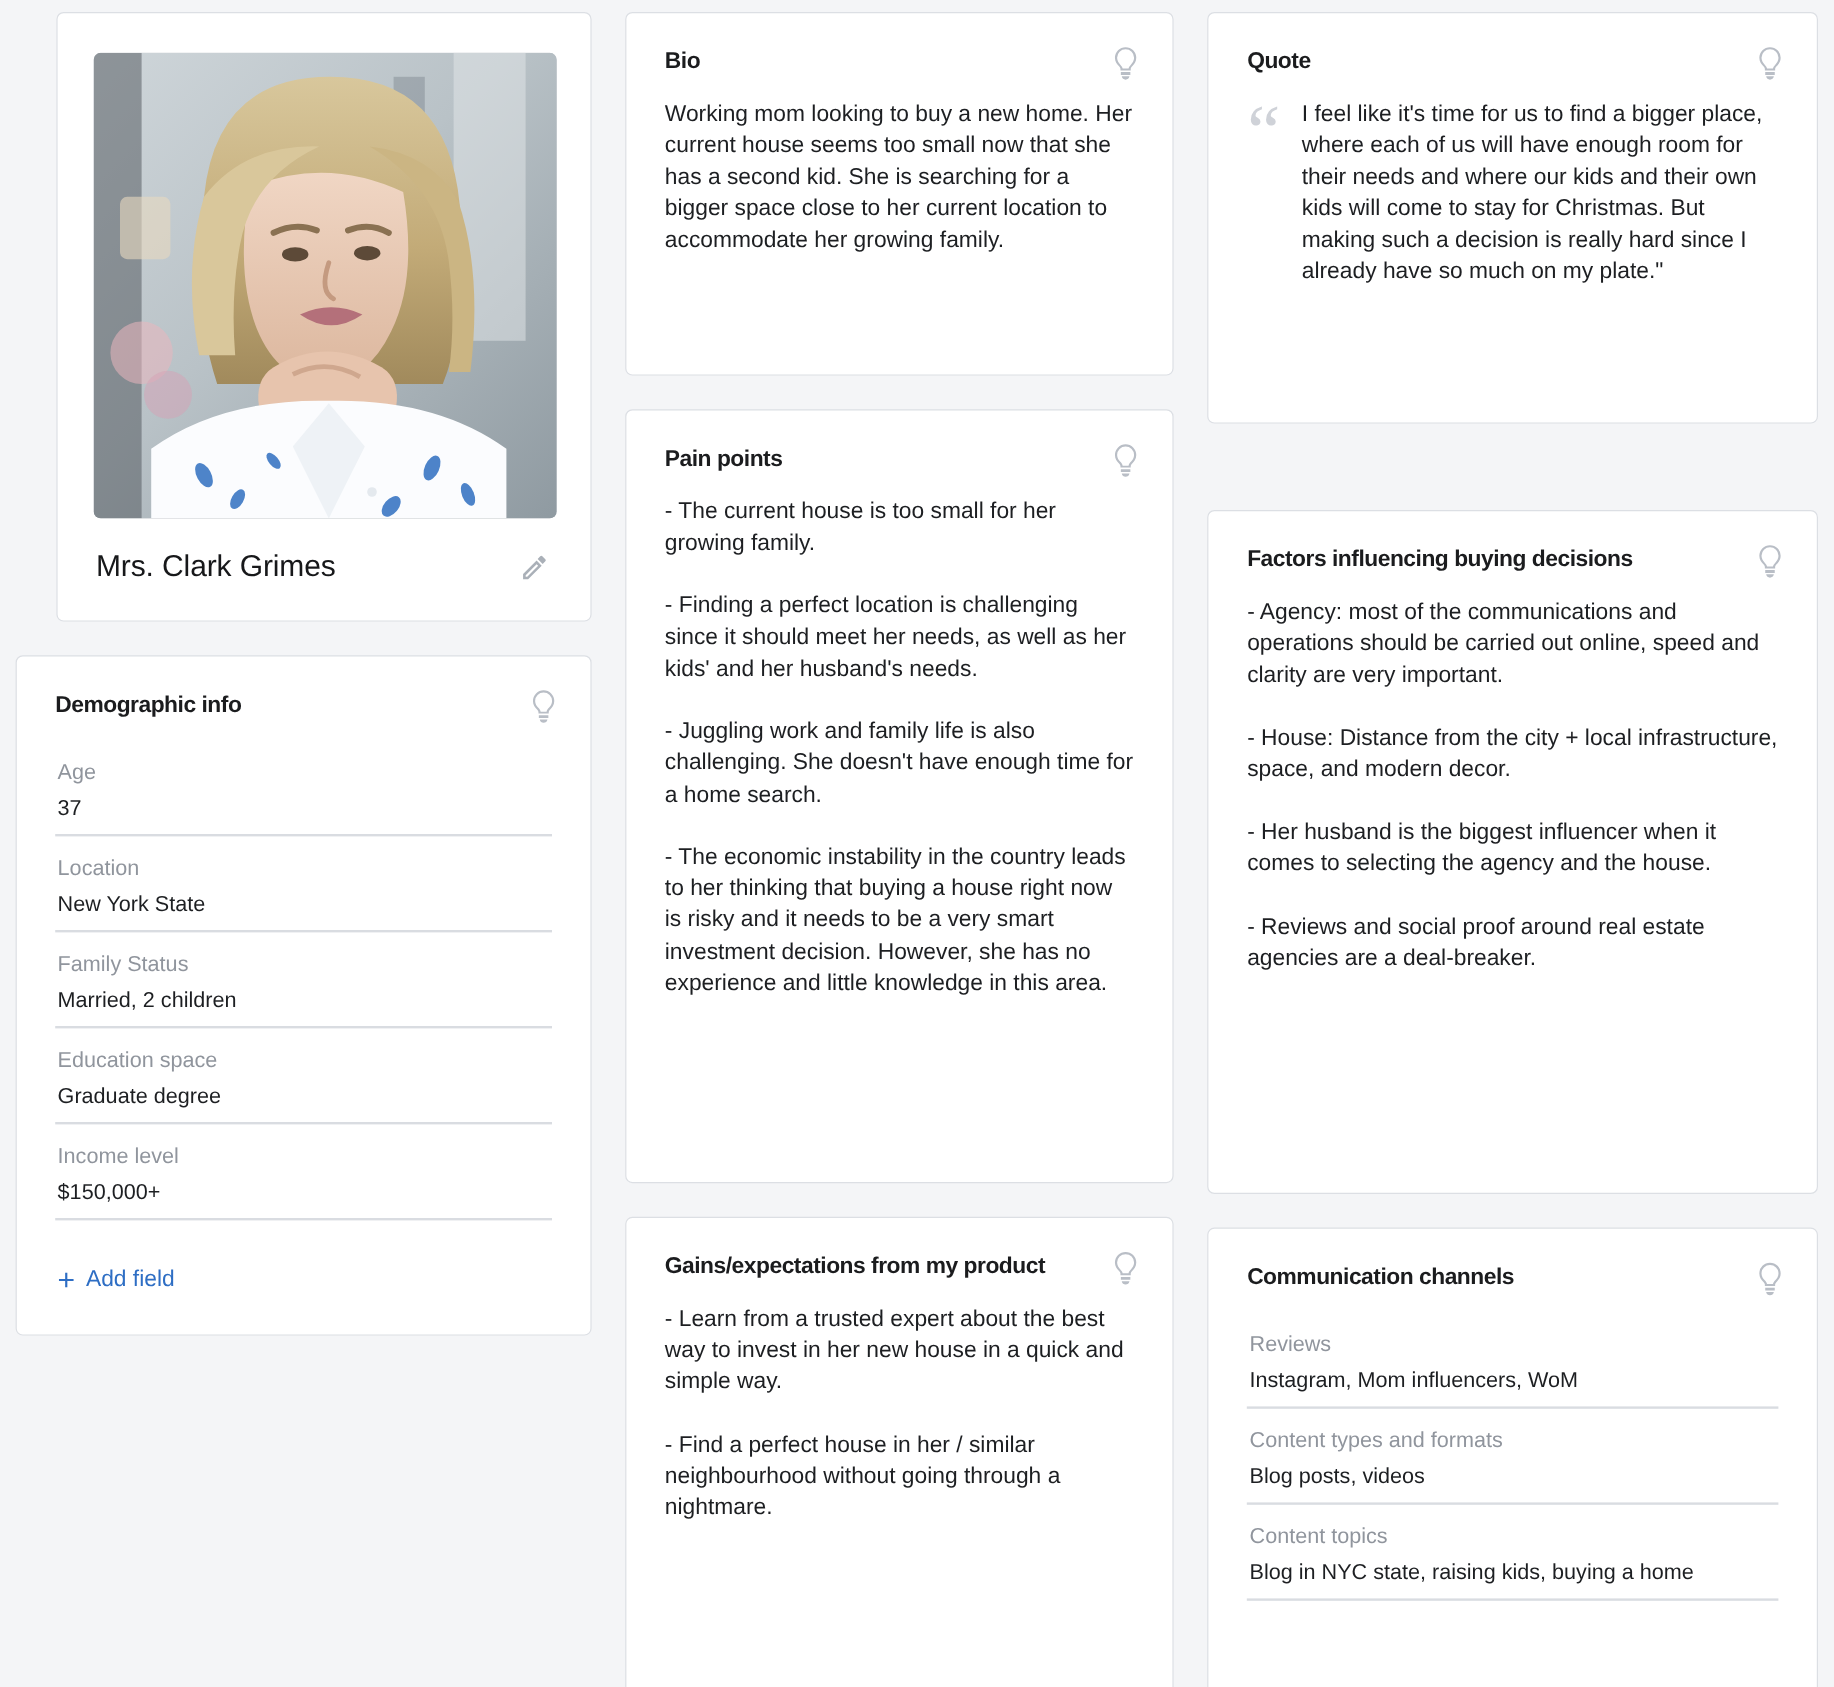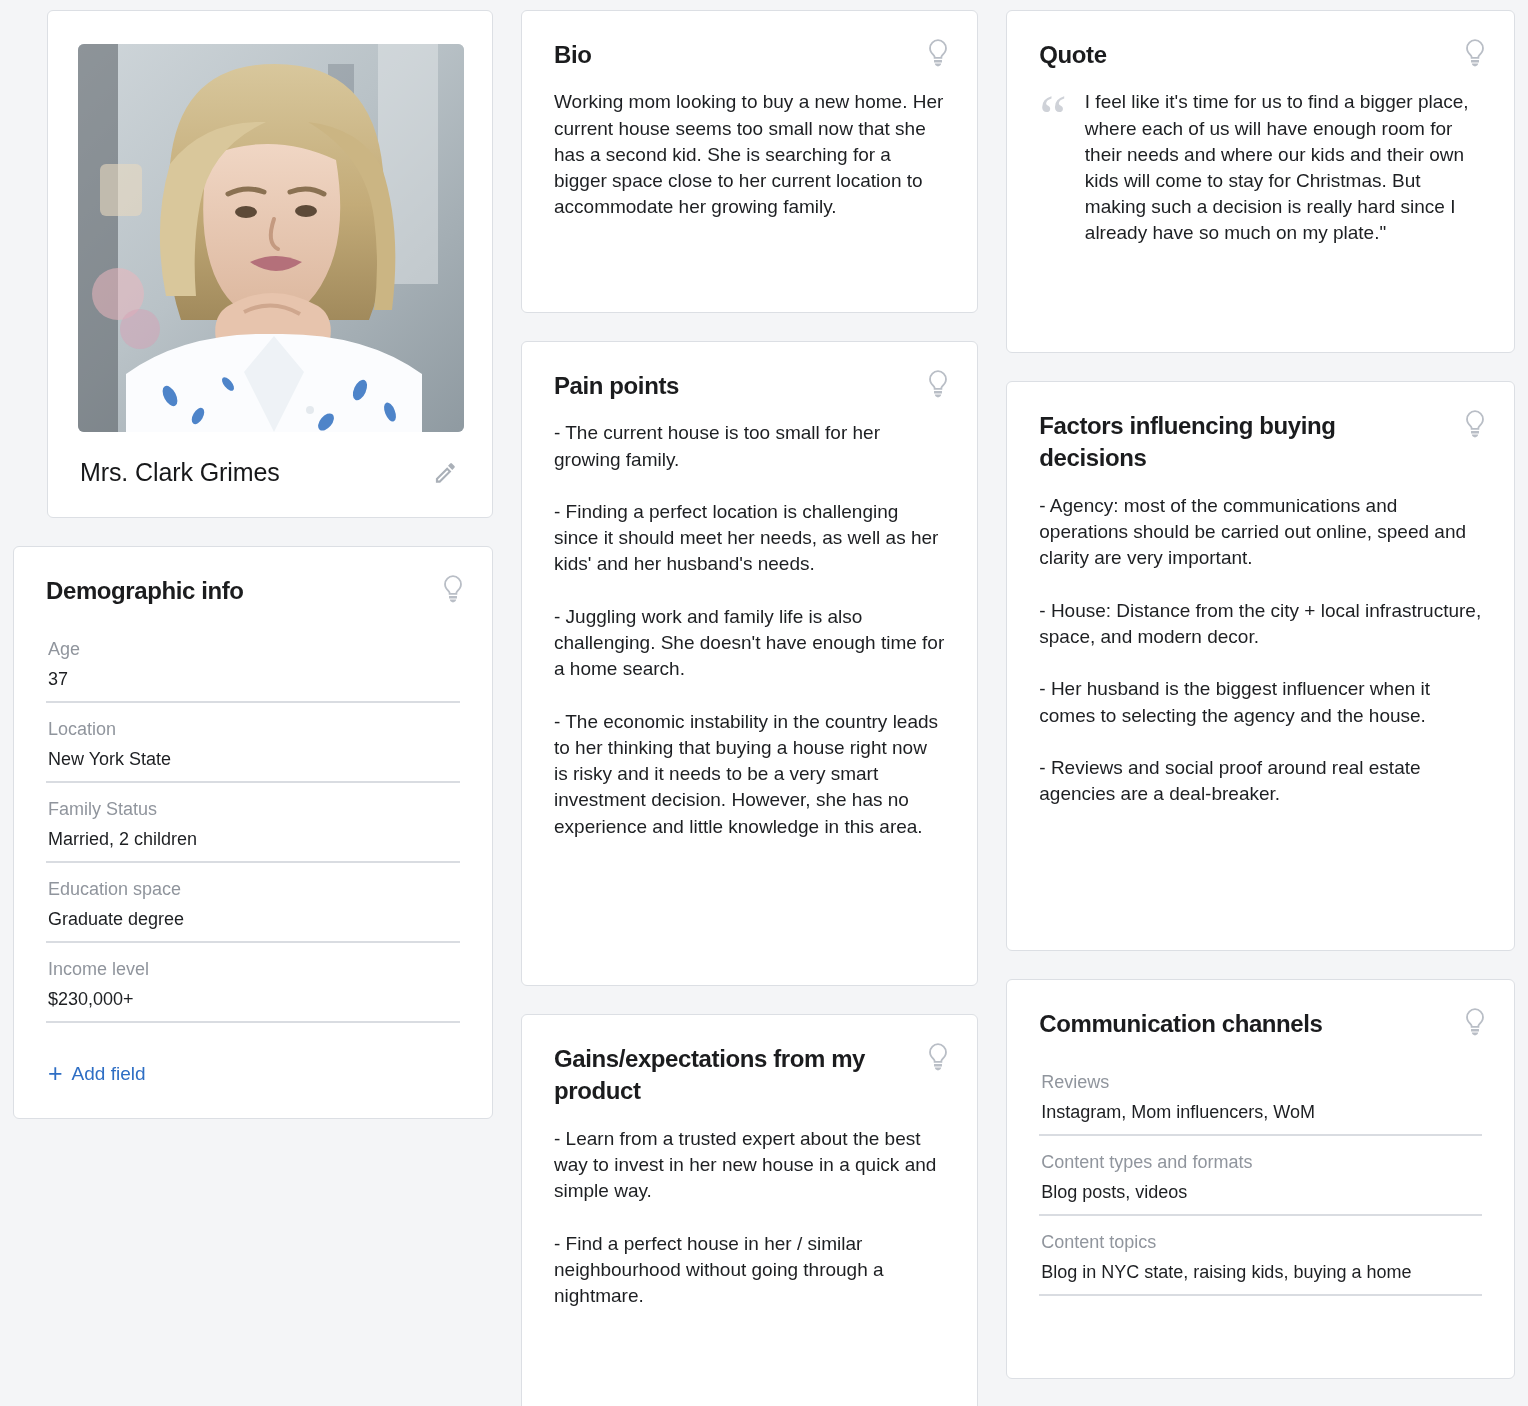--- a/index.html
+++ b/index.html
@@ -48,21 +48,21 @@
     margin: 26px 4px 4px 2px;
   }
   .persona-name {
     font-size: 25px; color: #17181a; letter-spacing: -0.1px;
   }
   .pencil-icon { width: 26px; height: 26px; color: #aab0b8; flex: none; }
   .pencil-icon svg { display:block; width:100%; height:100%; fill: currentColor; }
 
   
   .card-title {
-    font-size: 24px;
+    font-size: 19px;
     font-weight: bold;
     color: #1b1c1e;
     letter-spacing: -0.4px;
     line-height: 1.35;
     margin: 0 58px 18px 0;
   }
   .bulb-icon {
     position: absolute;
     top: 27px; right: 26px;
     width: 26px; height: 30px;
@@ -109,21 +109,21 @@
     line-height: 0.82;
     font-family: "Liberation Serif", serif;
     flex: none;
     margin-top: 2px;
   }
 
   .card-bio        { min-height: 303px; }
   .card-pain       { min-height: 645px; }
   .card-gains      { min-height: 420px; }
   .card-quote      { min-height: 343px; }
-  .card-factors    { min-height: 570px; }
+  .card-factors    { min-height: 570px; margin-top: 44px; }
   .card-comm       { min-height: 400px; }
 </style>
 </head>
 <body>
 
 <div class="board">
 
   <div class="col col-left">
 
     <div class="card card-profile">
@@ -216,21 +216,21 @@
       <div class="field">
         <div class="field-label">Family Status</div>
         <div class="field-value">Married, 2 children</div>
       </div>
       <div class="field">
         <div class="field-label">Education space</div>
         <div class="field-value">Graduate degree</div>
       </div>
       <div class="field">
         <div class="field-label">Income level</div>
-        <div class="field-value">$230,000+</div>
+        <div class="field-value">$150,000+</div>
       </div>
 
       <div class="add-field">
         <span class="add-plus">+</span>
         <span>Add field</span>
       </div>
     </div>
   </div>
 
   <div class="col col-mid">

